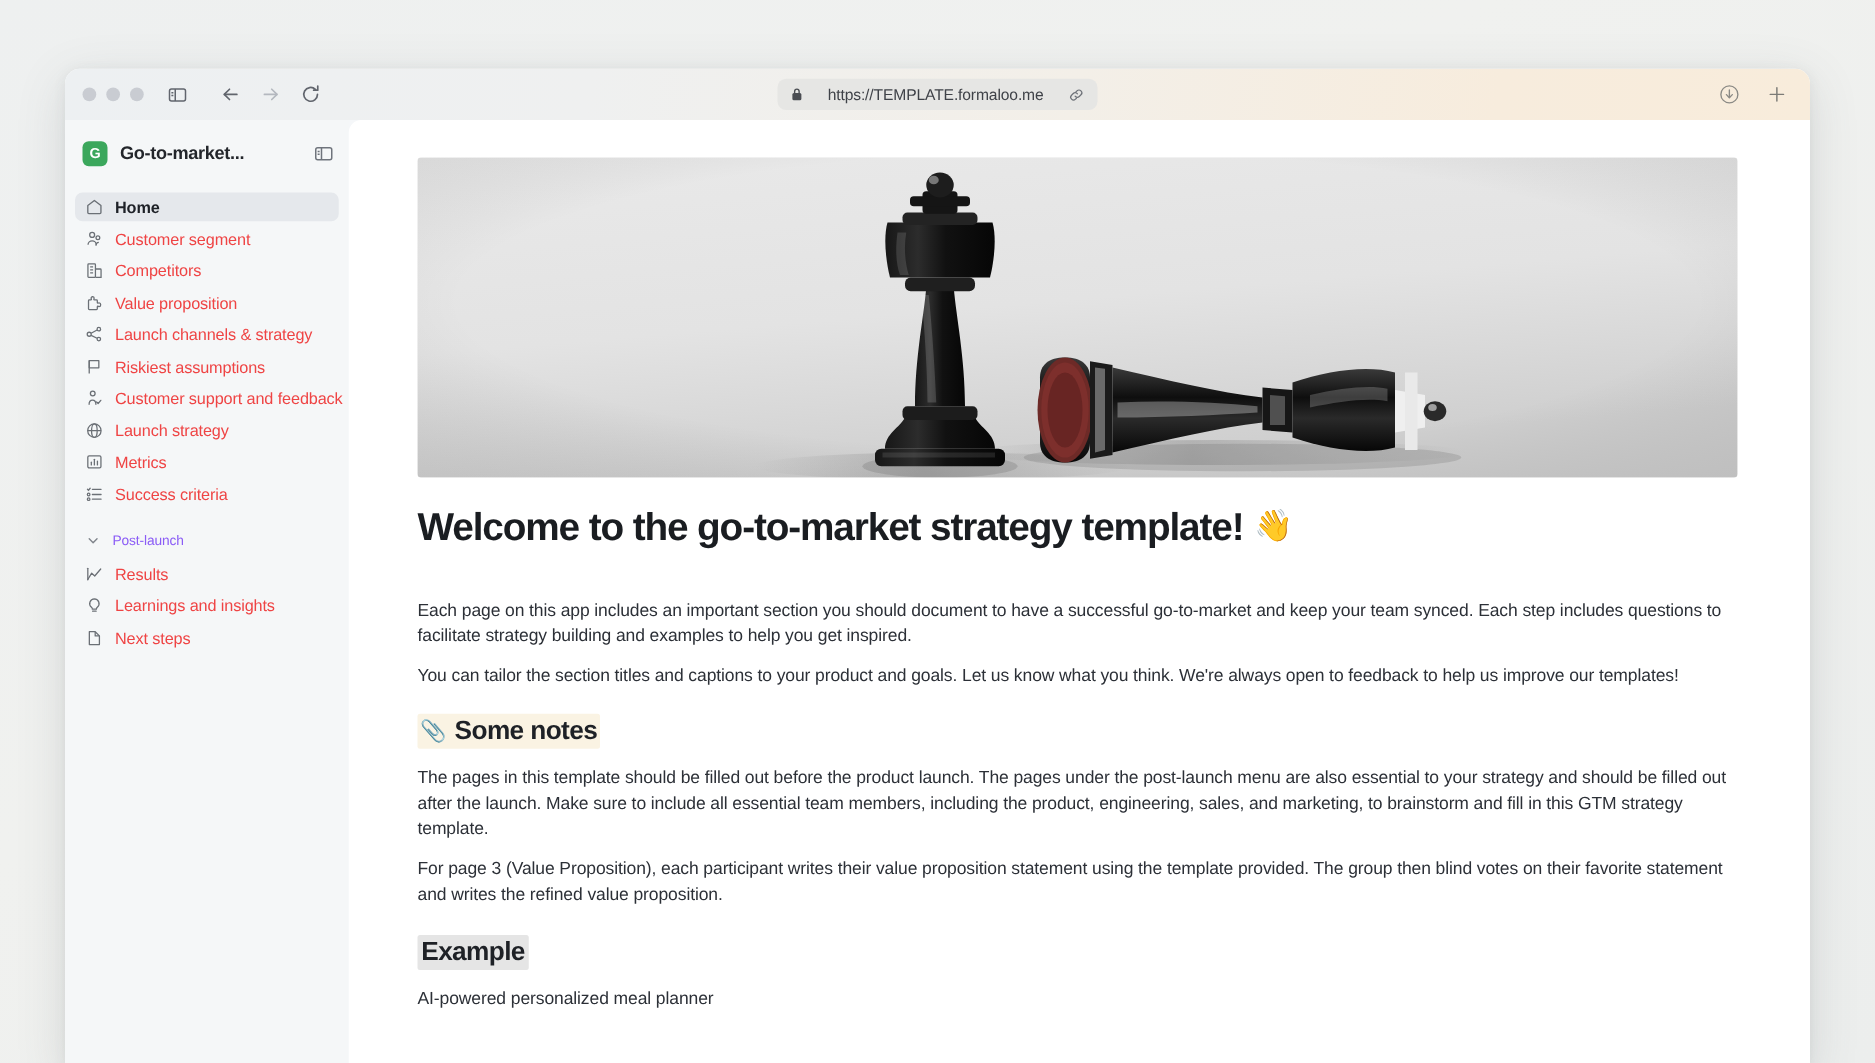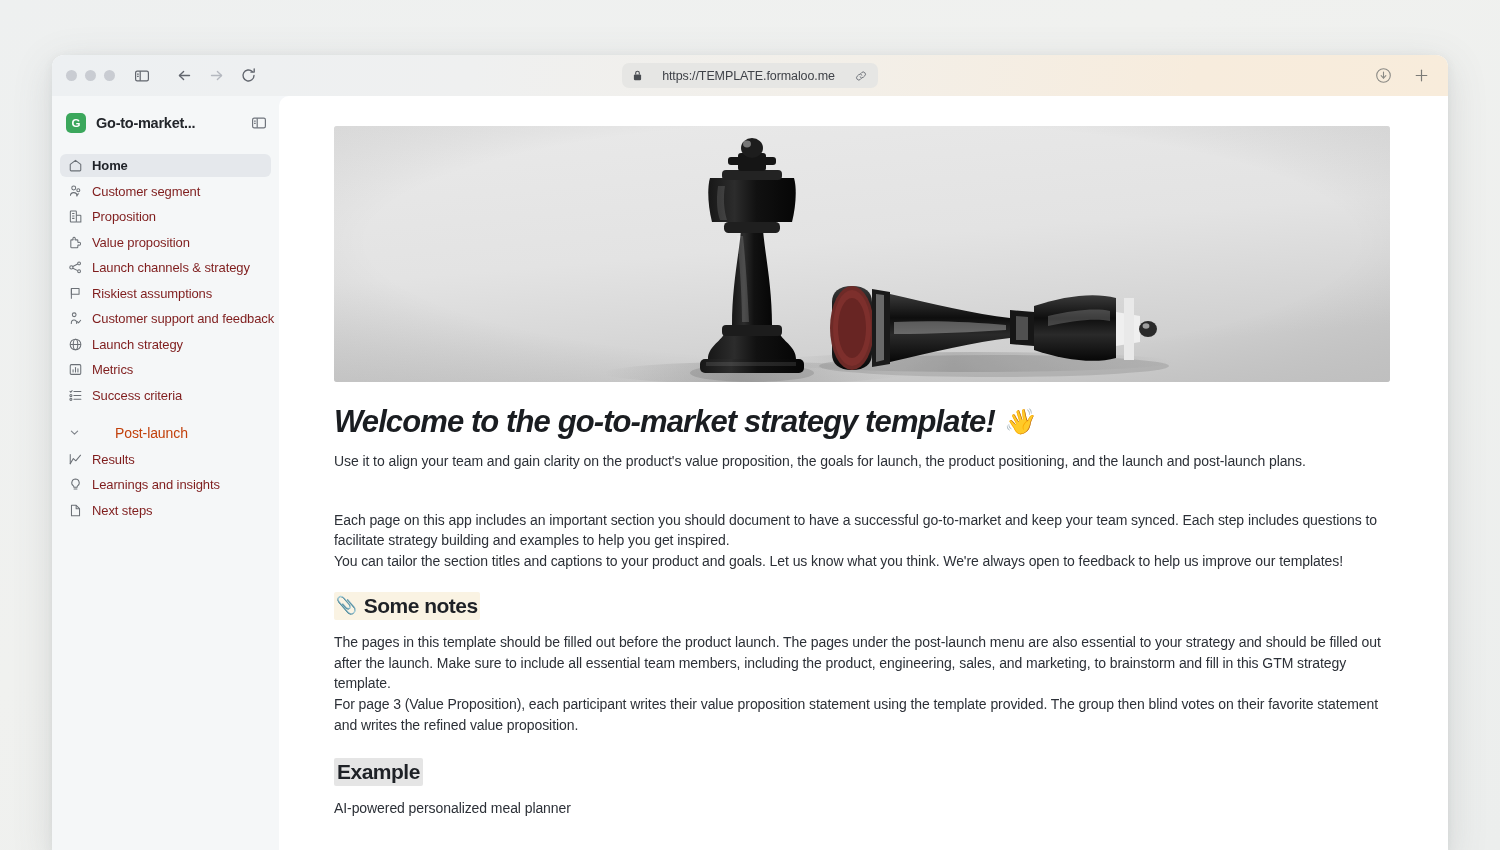--- a/index.html
+++ b/index.html
@@ -135,38 +135,38 @@
     padding: 0 8px;
     border-radius: 6px;
     cursor: pointer;
     gap: 9px;
   }
   .nav-item + .nav-item { margin-top: 2.5px; }
   .nav-item.active { background: #e5e8ec; }
   .nav-item .nav-icon { width: 15px; height: 15px; color: #6b7076; flex: 0 0 15px; display: flex; align-items: center; justify-content: center; }
   .nav-item .nav-label {
     font-size: 13px;
-    color: #7f1d1d;
+    color: #ef4444;
     letter-spacing: -0.1px;
     white-space: nowrap;
   }
   .nav-item.active .nav-label { font-weight: 700; color: #1e2127; }
 
   .nav-section {
     display: flex;
     align-items: center;
     gap: 9px;
     height: 24px;
     padding: 0 8px;
     margin-top: 14px;
     margin-bottom: 3px;
     cursor: pointer;
   }
   .nav-section .chev { width: 13px; display: flex; align-items: center; justify-content: center; color: #80858c; }
-  .nav-section .sec-label { font-size: 14px; color: #c2410c; letter-spacing: -0.1px; margin-left: 25px; }
+  .nav-section .sec-label { font-size: 11px; color: #8b5cf6; letter-spacing: -0.1px; }
 
   
   .content-pane {
     flex: 1;
     background: #ffffff;
     border-radius: 10px 0 0 0;
     overflow: hidden;
     position: relative;
   }
   .content-inner {
@@ -187,40 +187,39 @@
   .page-title {
     margin-top: 22px;
     font-size: 31px;
     font-weight: 700;
     color: #1a1d21;
     letter-spacing: -0.9px;
     line-height: 1.15;
     display: flex;
     align-items: center;
     gap: 9px;
-    font-style: italic;
   }
   .wave-emoji { font-size: 25px; line-height: 1; }
 
   .lede {
     margin-top: 11px;
     font-size: 14px;
     color: #2c3037;
     line-height: 1.5;
     letter-spacing: -0.08px;
   }
 
   .para {
     font-size: 14px;
     color: #2c3037;
     line-height: 1.48;
     letter-spacing: -0.08px;
   }
   .para.gap-top { margin-top: 38px; }
-  .para.tight { margin-top: 0; }
+  .para.tight { margin-top: 11px; }
 
   .h2 {
     margin-top: 20px;
     font-size: 21px;
     font-weight: 700;
     letter-spacing: -0.5px;
     color: #1e2126;
     display: inline-flex;
     align-items: center;
     gap: 7px;
@@ -369,21 +368,21 @@
         <div class="nav-item">
           <span class="nav-icon">
             <svg width="15" height="15" viewBox="0 0 16 16" fill="none" stroke="currentColor" stroke-width="1.1">
               <rect x="2.5" y="2.2" width="6.4" height="11.6" rx="0.7"></rect>
               <path d="M8.9 6.6h4.1a0.7 0.7 0 0 1 0.7 0.7v6.5H8.9"></path>
               <line x1="4.4" y1="4.8" x2="6.9" y2="4.8"></line>
               <line x1="4.4" y1="7.4" x2="6.9" y2="7.4"></line>
               <line x1="4.4" y1="10" x2="6.9" y2="10"></line>
             </svg>
           </span>
-          <span class="nav-label">Proposition</span>
+          <span class="nav-label">Competitors</span>
         </div>
 
         <div class="nav-item">
           <span class="nav-icon">
             <svg width="15" height="15" viewBox="0 0 16 16" fill="none" stroke="currentColor" stroke-width="1.1" stroke-linejoin="round">
               <path d="M6.2 2.4c1 0 1.6 .6 1.6 1.3 0 .5-.3.7-.3 1 0 .3.3.5.7.5h1.6c.4 0 .7.3.7.7v1.5c0 .4.2.6.5.6.3 0 .6-.3 1-.3.8 0 1.4.7 1.4 1.6s-.6 1.6-1.4 1.6c-.4 0-.7-.3-1-.3-.3 0-.5.2-.5.6v1.6c0 .4-.3.7-.7.7H3.7a.7.7 0 0 1-.7-.7V5.9c0-.4.3-.7.7-.7h1.2c.4 0 .6-.2.6-.5 0-.3-.3-.5-.3-1 0-.7.7-1.3 1.6-1.3z"></path>
             </svg>
           </span>
           <span class="nav-label">Value proposition</span>
         </div>
@@ -588,21 +587,20 @@
               <ellipse cx="812" cy="200" rx="3.4" ry="2.8" fill="rgba(255,255,255,0.55)"></ellipse>
             </g>
           </svg>
         </div>
 
         <h1 class="page-title">
           <span>Welcome to the go-to-market strategy template!</span>
           <span class="wave-emoji">👋</span>
         </h1>
 
-        <p class="lede">Use it to align your team and gain clarity on the product's value proposition, the goals for launch, the product positioning, and the launch and post-launch plans.</p>
 
         <p class="para gap-top">Each page on this app includes an important section you should document to have a successful go-to-market and keep your team synced. Each step includes questions to facilitate strategy building and examples to help you get inspired.</p>
 
         <p class="para tight">You can tailor the section titles and captions to your product and goals. Let us know what you think. We're always open to feedback to help us improve our templates!</p>
 
         <h2 class="h2">
           <span class="hl">
             <span class="paperclip">📎</span>
             <span>Some notes</span>
           </span>

